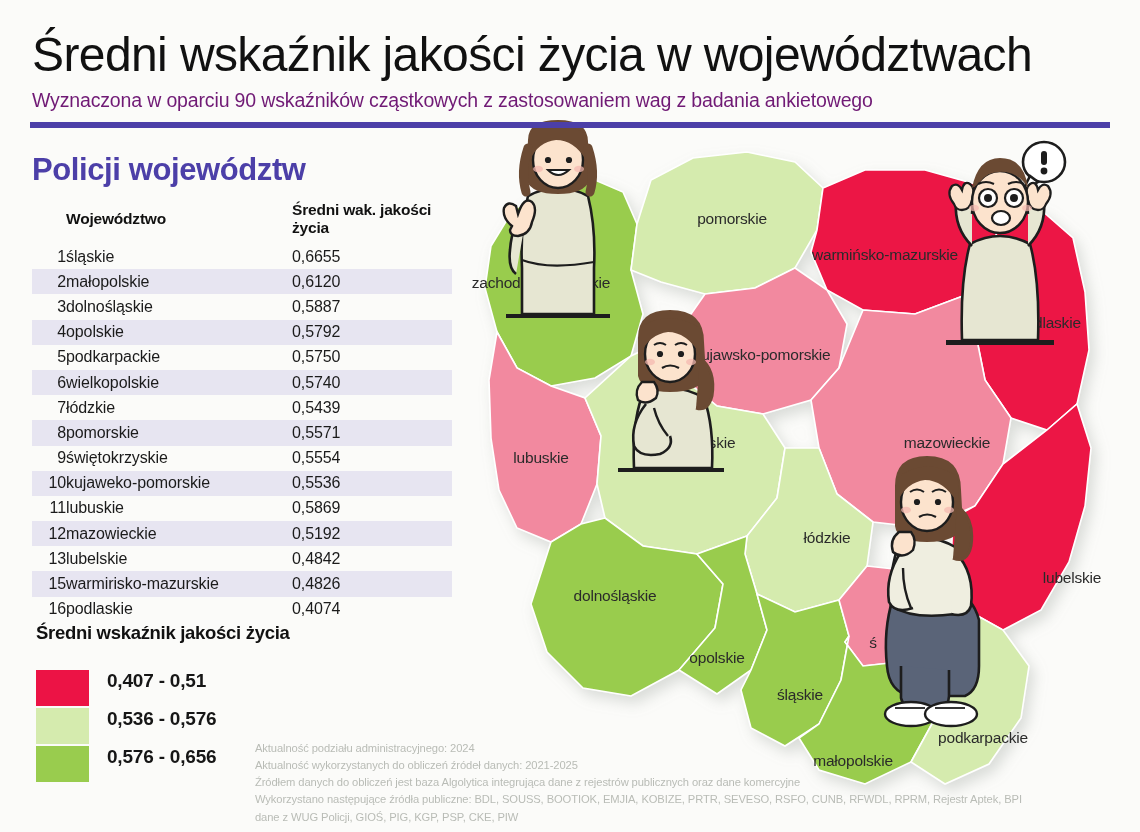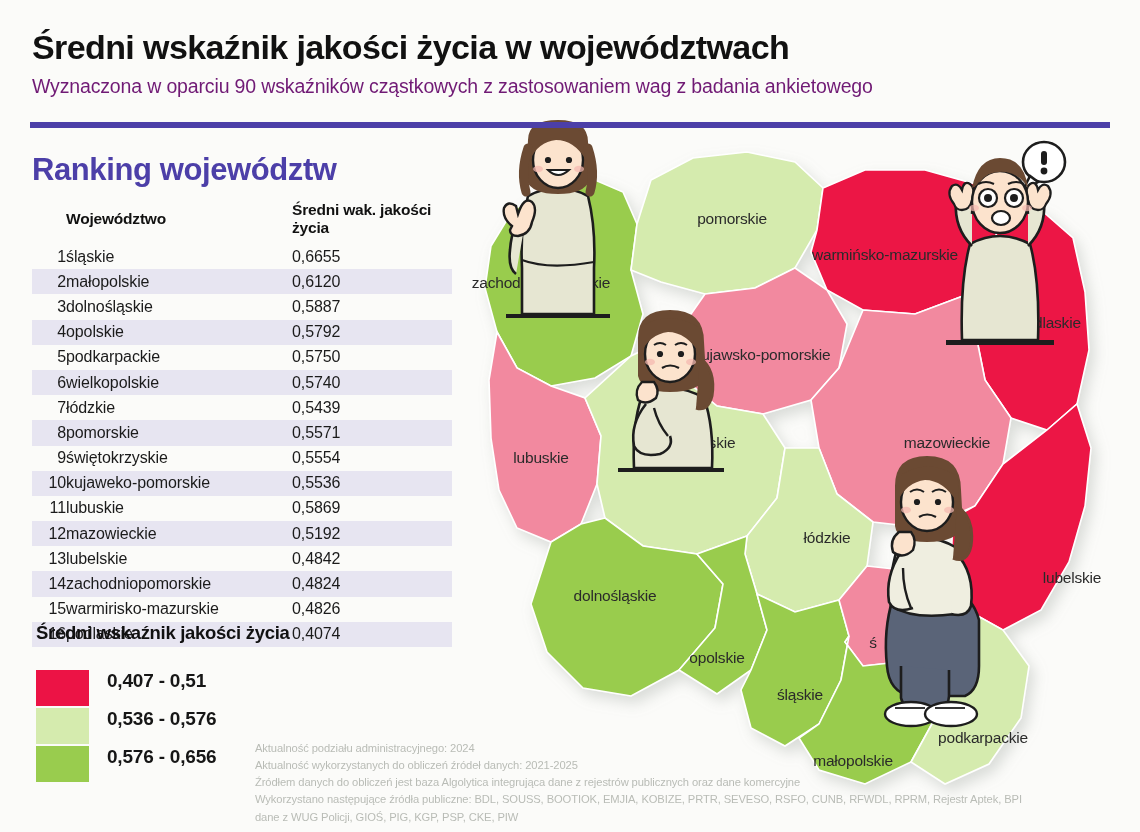--- a/index.html
+++ b/index.html
@@ -11,22 +11,22 @@
     font-family: "Liberation Sans", sans-serif;
     color: #1b1b1b;
     overflow: hidden;
     position: relative;
   }
 
   
   #header { padding: 30px 30px 0 32px; position: relative; z-index: 40; }
 
   #main-title {
-    font-size: 34px;
-    font-weight: 700;
+    font-size: 48px;
+    font-weight: 400;
     letter-spacing: -0.6px;
     line-height: 1.05;
     color: #111;
   }
 
   #subtitle {
     font-size: 19.5px;
     font-weight: 400;
     color: #701a75;
     margin-top: 9px;
@@ -315,21 +315,21 @@
     <path d="M55 52 Q62 47 69 52" fill="none" stroke="#1d1d1d" stroke-width="2"></path>
     <path d="M77 52 Q84 47 91 52" fill="none" stroke="#1d1d1d" stroke-width="2"></path>
     <path d="M64 77 Q72 72 81 77" fill="none" stroke="#1d1d1d" stroke-width="2.2"></path>
     <ellipse cx="51" cy="70" rx="5" ry="3.2" fill="#f6b9b0" opacity=".75"></ellipse>
     <ellipse cx="94" cy="70" rx="5" ry="3.2" fill="#f6b9b0" opacity=".75"></ellipse>
     <path d="M44 92 Q34 100 38 112 Q48 120 58 110 Q62 100 56 92 Z" fill="#fce3cd" stroke="#1d1d1d" stroke-width="2.4"></path>
   </svg>
 </div>
 
 <div id="left-col">
-  <div id="ranking-heading">Ranking województw</div>
+  <div id="ranking-heading">Policji województw</div>
 
   <table id="ranking-table">
     <thead>
       <tr>
         <th class="col-rank"></th>
         <th class="col-name">Województwo</th>
         <th class="col-val">Średni wak. jakości życia</th>
       </tr>
     </thead>
     <tbody id="ranking-body">
@@ -390,25 +390,20 @@
         </tr>
         <tr>
           <td class="cell-rank">12</td>
           <td class="cell-name">mazowieckie</td>
           <td class="cell-val">0,5192</td>
         </tr>
         <tr>
           <td class="cell-rank">13</td>
           <td class="cell-name">lubelskie</td>
           <td class="cell-val">0,4842</td>
-        </tr>
-        <tr>
-          <td class="cell-rank">14</td>
-          <td class="cell-name">zachodniopomorskie</td>
-          <td class="cell-val">0,4824</td>
         </tr>
         <tr>
           <td class="cell-rank">15</td>
           <td class="cell-name">warmirisko-mazurskie</td>
           <td class="cell-val">0,4826</td>
         </tr>
         <tr>
           <td class="cell-rank">16</td>
           <td class="cell-name">podlaskie</td>
           <td class="cell-val">0,4074</td>

